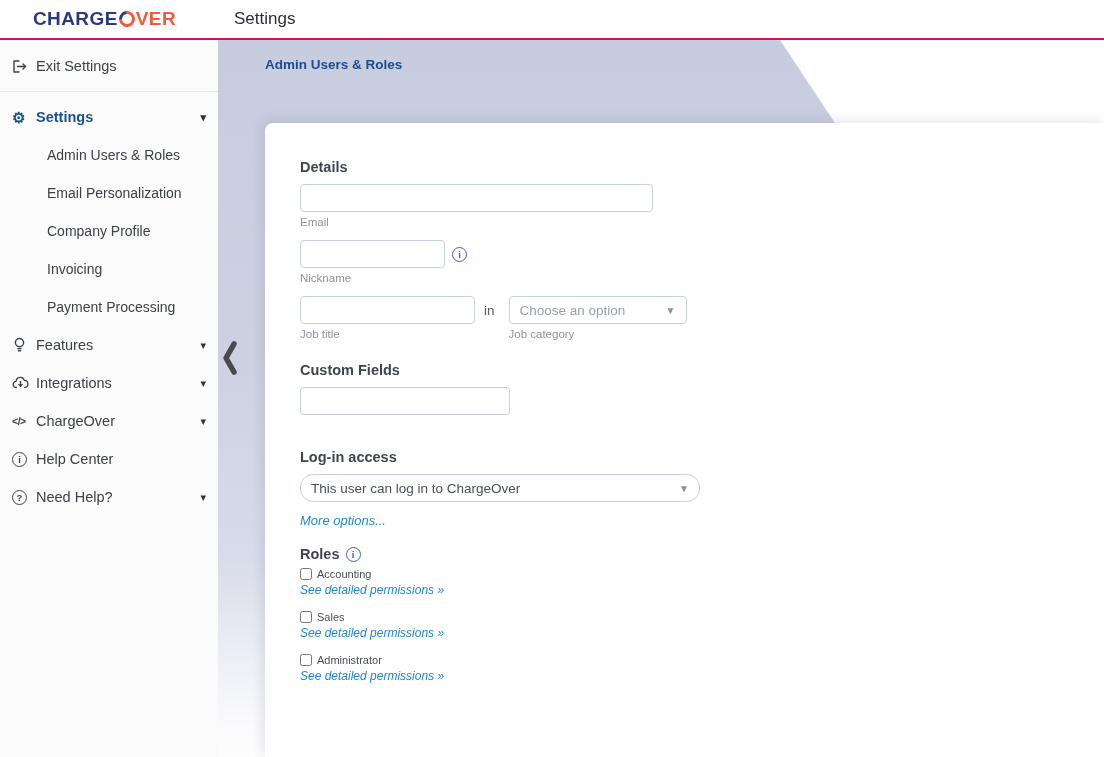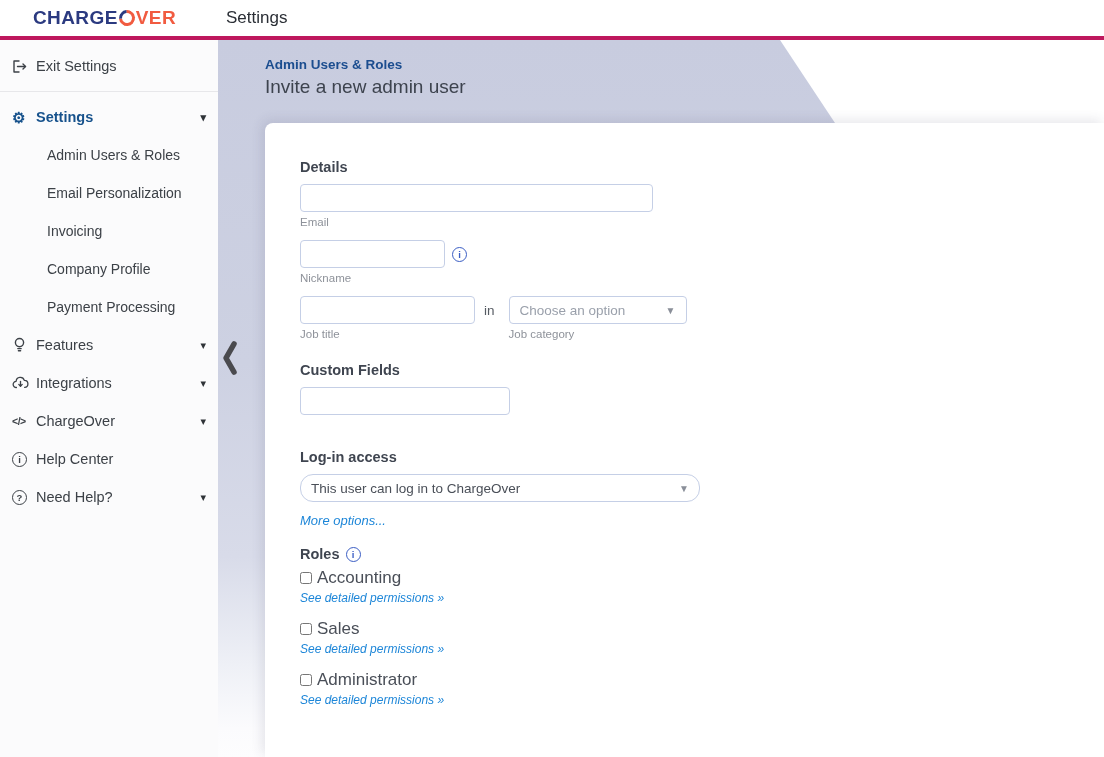--- a/index.html
+++ b/index.html
@@ -1,21 +1,21 @@
 <!DOCTYPE html>
 <html><head>
 <meta charset="utf-8">
 <style>
   * { margin:0; padding:0; box-sizing:border-box; }
   html,body { width:1104px; height:757px; overflow:hidden; background:#fff;
     font-family:"Liberation Sans", sans-serif; }
 
   
   .topbar { height:40px; background:#fff; display:flex; align-items:center;
-    border-bottom:4px solid #be185d; position:relative; z-index:5; }
+    border-bottom:2px solid #be185d; position:relative; z-index:5;gap:8px; }
   .logo { margin-left:33px; display:flex; align-items:center; font-size:19px;
     font-weight:800; letter-spacing:.4px; cursor:pointer; }
   .logo .charge { color:#2b3a80; }
   .logo .ver { color:#f15b40; }
   .logo-o { width:16px; height:16px; border-radius:50%; display:inline-block;
     border:3.5px solid #f15b40; border-left-color:#2b3a80; transform:rotate(40deg);
     margin:0 1px; }
   .topbar-title { margin-left:50px; font-size:17px; color:#2b2f36; }
 
   
@@ -87,21 +87,21 @@
   .gap-lg { height:22px; } .gap-md { height:18px; }
 
   .link { color:#1d86d8; font-size:13px; text-decoration:none; cursor:pointer; display:inline-block;font-style:italic; }
   .more-opts { margin-top:11px; font-size:13.5px; }
 
   .roles-h { display:flex; align-items:center; gap:6px; margin-bottom:6px; }
   .roles-h .section-h { margin-bottom:0; }
   .role { margin-bottom:13px; }
   .role-line { display:flex; align-items:center; gap:5px; }
   .role-line input[type=checkbox] { width:12px; height:12px; margin:0; }
-  .role-name { font-size:17px; color:#4a4f58; }
+  .role-name { font-size:11px; color:#4a4f58; }
   .perm-link { font-size:12px; margin-top:2px; }
 </style>
 </head>
 <body>
 
 <div class="topbar">
   <div class="logo">
     <span class="charge">CHARGE</span>
       <span class="logo-o"></span>
       <span class="ver">VER</span>
@@ -131,24 +131,24 @@
       <span class="caret">▾</span>
     </div>
 
     <div class="sub-row">
       <span>Admin Users &amp; Roles</span>
     </div>
     <div class="sub-row">
       <span>Email Personalization</span>
     </div>
     <div class="sub-row">
+      <span>Company Profile</span>
+    </div>
+    <div class="sub-row">
       <span>Invoicing</span>
-    </div>
-    <div class="sub-row">
-      <span>Company Profile</span>
     </div>
     <div class="sub-row">
       <span>Payment Processing</span>
     </div>
 
     <div class="side-row">
       <span class="ico">
         <svg width="15" height="16" viewBox="0 0 15 16" fill="none" stroke="#3c4147" stroke-width="1.4" stroke-linecap="round">
           <circle cx="7.5" cy="5.6" r="4.1"></circle>
             <path d="M5.8 11.6 H9.2"></path>
@@ -192,21 +192,20 @@
         </span>
       <span class="lab">Need Help?</span>
       <span class="caret">▾</span>
     </div>
   </div>
 
   <div class="main">
     <div class="wedge"></div>
 
     <div class="crumb">Admin Users &amp; Roles</div>
-    <div class="page-title">Invite a new admin user</div>
 
     <div class="collapse">
       <svg width="18" height="40" viewBox="0 0 18 40" fill="none" stroke="#4a4a4e" stroke-width="5.5" stroke-linecap="round" stroke-linejoin="round">
         <path d="M13 6 L5 20 L13 34"></path>
       </svg>
     </div>
 
     <div class="card">
 
       <div class="section-h">Details</div>

